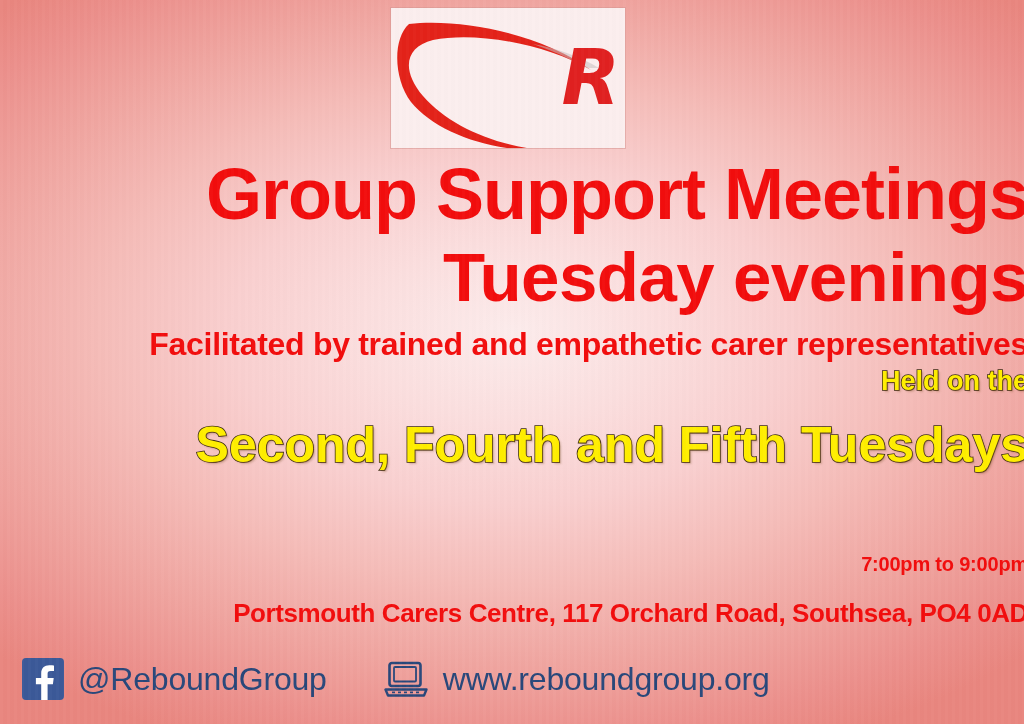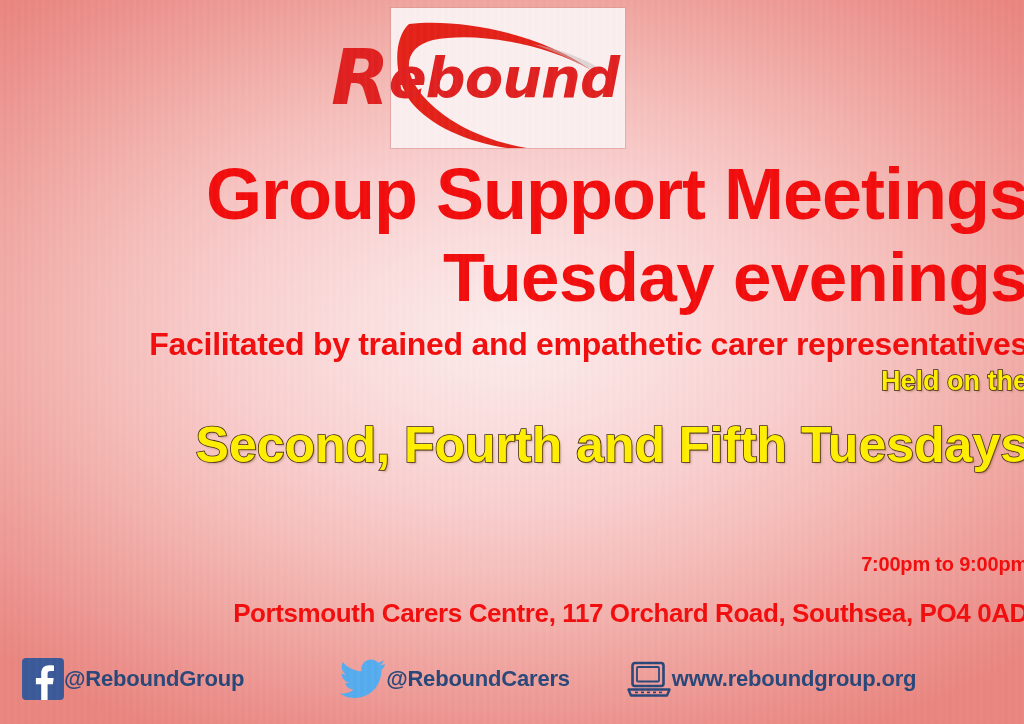--- a/index.html
+++ b/index.html
@@ -135,24 +135,25 @@
   .social-item {
     display: flex;
     align-items: center;
   }
   .social-item.facebook { margin-left: 22px; }
   .social-item.twitter  { margin-left: 96px; }
   .social-item.website  { margin-left: 56px; }
 
   .social-label {
     font-family: "Liberation Sans", sans-serif;
-    font-weight: bold;
-    font-size: 22px;
+    font-weight: normal;
+    font-size: 32px;
     color: #28477a;
     letter-spacing: -0.2px;
+    margin-left: 14px;
     white-space: nowrap;
   }
 
   .icon-wrap {
     display: block;
     line-height: 0;
   }
 </style>
 </head>
 <body>
@@ -167,21 +168,20 @@
                C 14 39, 10 62, 32 88
                C 58 118, 105 138, 152 142
                C 100 144, 44 124, 20 94
                C 2 70, 2 30, 18 16 Z" fill="#e32219"></path>
       <path d="M 196 60
                C 178 50, 160 42, 142 36
                C 166 40, 190 49, 208 60 Z" fill="#c8c0c0" opacity="0.55"></path>
     </svg>
     <div class="logo-word">
       <span class="cap">R</span>
-        <span>ebound</span>
     </div>
   </div>
 
   <div class="line red" id="headline-1">Group Support Meetings</div>
 
   <div class="line red" id="headline-2">Tuesday evenings</div>
 
   <div class="line yellow" id="held-on">Held on the</div>
 
   <div class="line red" id="subline">Facilitated by trained and empathetic carer representatives</div>
@@ -201,46 +201,20 @@
           <rect x="0" y="0" width="42" height="42" rx="4" ry="4" fill="#3b5998"></rect>
           <path d="M25.6 42 V26.2 h5.3 l0.8 -6.2 h-6.1 v-3.9
                    c0 -1.8 0.5 -3.0 3.1 -3.0 h3.3 V7.6
                    c-0.6 -0.1 -2.5 -0.25 -4.8 -0.25
                    c-4.8 0 -8.0 2.9 -8.0 8.2 v4.5 h-5.3 v6.2 h5.3 V42 Z" fill="#ffffff"></path>
         </svg>
       </span>
       <span class="social-label">@ReboundGroup</span>
     </div>
 
-    <div class="social-item twitter">
-      <span class="icon-wrap">
-        <svg width="46" height="40" viewBox="0 0 46 40" aria-hidden="true">
-          <path d="M45 5.1 c-1.7 0.75 -3.5 1.25 -5.4 1.5
-                   c1.95 -1.15 3.4 -3.0 4.1 -5.2
-                   c-1.8 1.05 -3.8 1.85 -5.95 2.25
-                   C36.05 1.75 33.6 0.6 30.9 0.6
-                   c-5.25 0 -9.5 4.25 -9.5 9.5
-                   c0 0.75 0.1 1.45 0.25 2.15
-                   C13.75 11.85 7.3 8.35 2.95 2.95
-                   c-0.8 1.4 -1.25 3.05 -1.25 4.8
-                   c0 3.3 1.65 6.2 4.2 7.9
-                   c-1.55 -0.05 -3.0 -0.5 -4.3 -1.2 v0.1
-                   c0 4.6 3.25 8.45 7.6 9.3
-                   c-0.8 0.2 -1.65 0.3 -2.5 0.3
-                   c-0.6 0 -1.2 -0.05 -1.8 -0.15
-                   c1.2 3.75 4.7 6.5 8.85 6.6
-                   c-3.25 2.55 -7.3 4.05 -11.75 4.05
-                   c-0.75 0 -1.5 -0.05 -2.25 -0.15
-                   C4.2 37.4 9.2 39 14.55 39
-                   c17.4 0 26.9 -14.4 26.9 -26.9
-                   l-0.05 -1.2 C43.25 9.5 44.3 8.4 45 5.1 Z" fill="#55acee"></path>
-        </svg>
-      </span>
-      <span class="social-label">@ReboundCarers</span>
-    </div>
 
     <div class="social-item website">
       <span class="icon-wrap">
         <svg width="46" height="40" viewBox="0 0 46 40" aria-hidden="true">
           <rect x="6.5" y="4" width="31" height="23" rx="2.5" ry="2.5" fill="none" stroke="#28477a" stroke-width="2.6"></rect>
           <rect x="11" y="8" width="22" height="14.5" rx="1" ry="1" fill="none" stroke="#28477a" stroke-width="1.8"></rect>
           <path d="M2.5 30.5 h41 l-2.5 6 h-36 Z" fill="none" stroke="#28477a" stroke-width="2.4" stroke-linejoin="round"></path>
           <line x1="9" y1="33.4" x2="12" y2="33.4" stroke="#28477a" stroke-width="1.7"></line>
           <line x1="15" y1="33.4" x2="18" y2="33.4" stroke="#28477a" stroke-width="1.7"></line>
           <line x1="21" y1="33.4" x2="24" y2="33.4" stroke="#28477a" stroke-width="1.7"></line>

